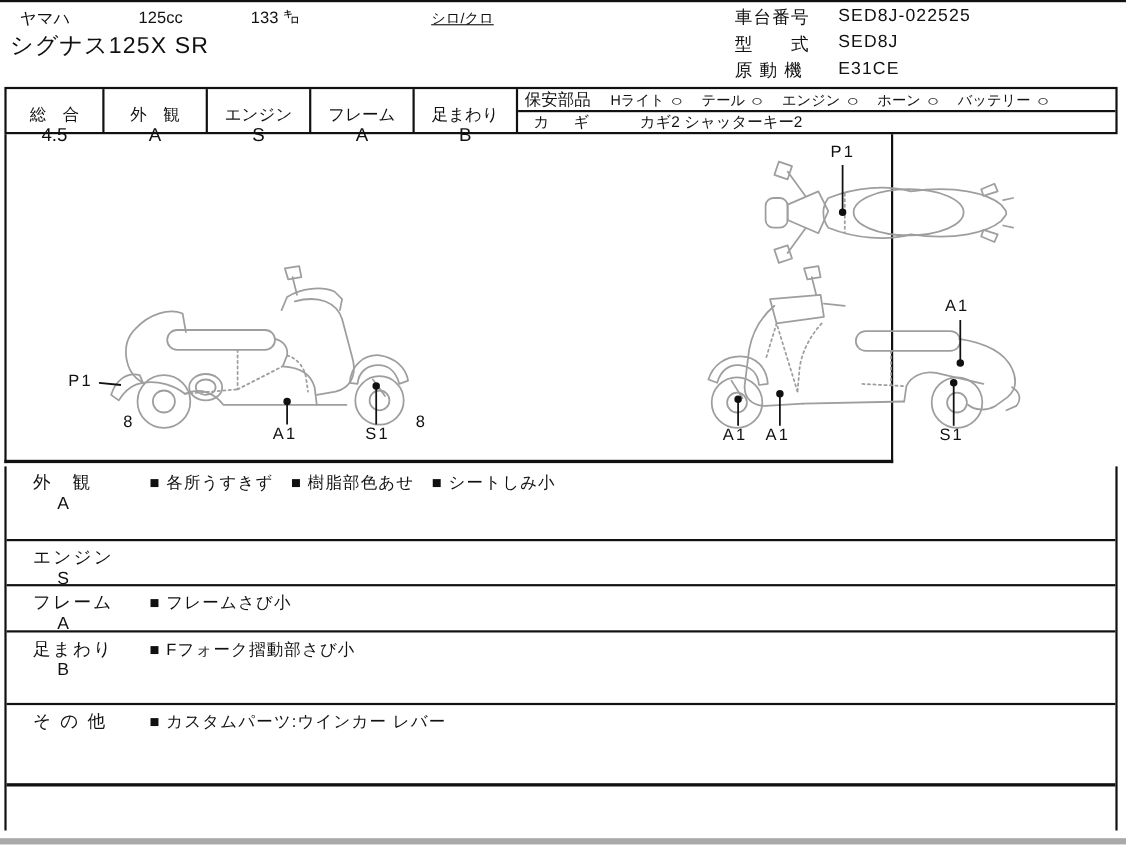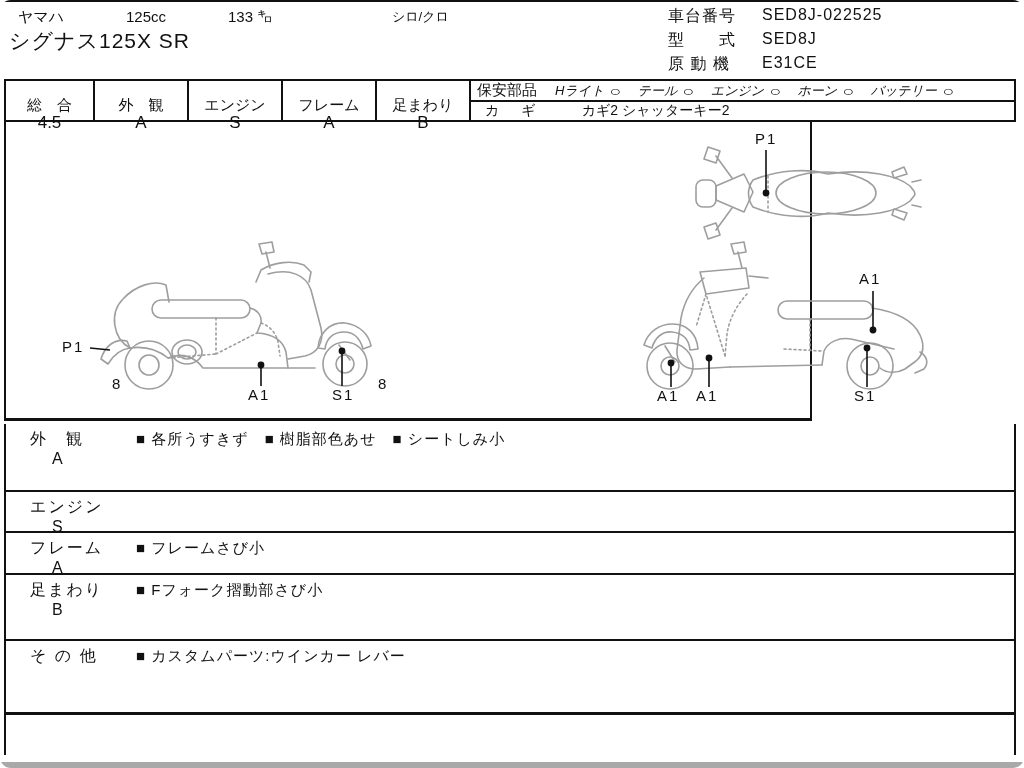--- a/index.html
+++ b/index.html
@@ -1,33 +1,33 @@
 <!DOCTYPE html>
 <html><head>
 <meta charset="utf-8">
 <style>
   html,body{margin:0;padding:0;background:#fff;}
   .sheet{position:relative;width:1024px;height:768px;background:#fff;overflow:hidden;
-         font-family:"Liberation Sans","DejaVu Sans",sans-serif;color:#111;border-radius:11px;}
+         font-family:"Liberation Sans","DejaVu Sans",sans-serif;color:#111;}
   .abs{position:absolute;}
   
   .t15{font-size:15px;} .t13{font-size:13px;} .t21{font-size:21px;letter-spacing:1px;}
   .idrow{font-size:16px;letter-spacing:1px;}
   
   .ratings{position:absolute;left:4px;top:79px;width:1012px;height:43px;
            border:2px solid #111;box-sizing:border-box;display:flex;}
   .rcell{border-right:2px solid #111;box-sizing:border-box;display:flex;flex-direction:column;
          align-items:center;justify-content:center;line-height:1.15;}
   .rcell .lb{font-size:15px;margin-top:28px;} .rcell .vl{font-size:17px;}
   .safety{flex:1;display:flex;flex-direction:column;box-sizing:border-box;}
   .srow1{height:23px;border-bottom:2px solid #111;box-sizing:border-box;display:flex;
          align-items:center;font-size:15px;white-space:nowrap;}
   .srow2{flex:1;display:flex;align-items:center;font-size:14px;white-space:nowrap;}
   .sitem{display:inline-flex;align-items:center;margin-left:18px;}
-  .sitem .ilb{margin-right:7px;font-size:13px;font-style:italic;}
+  .sitem .ilb{margin-right:7px;font-size:13px;}
   .oval{display:inline-block;font-size:14px;font-weight:bold;transform:scaleX(1.35);transform-origin:center;}
   
   .diagram{position:absolute;left:4px;top:122px;width:808px;height:299px;
            border-left:2px solid #111;border-right:2px solid #111;border-bottom:3px solid #111;
            box-sizing:border-box;}
   .ann{position:absolute;font-size:15px;letter-spacing:2px;color:#111;white-space:nowrap;}
   
   .comments{position:absolute;left:4px;top:424px;width:1012px;
             border-left:2px solid #111;border-right:2px solid #111;box-sizing:border-box;}
   .crow{position:relative;border-bottom:2px solid #111;box-sizing:border-box;}
@@ -41,21 +41,21 @@
 </style>
 </head>
 <body>
 
 <div class="sheet">
   <div class="topline"></div>
 
   <span class="abs t15" style="left:18px;top:8px;">ヤマハ</span>
   <span class="abs t15" style="left:126px;top:8px;">125cc</span>
   <span class="abs t15" style="left:228px;top:8px;">133 ㌔</span>
-  <span class="abs t13" style="left:392px;top:8px;">シロ/クロ</span>
+  <span class="abs t13" style="left:392px;top:8px;text-decoration:underline;">シロ/クロ</span>
   <span class="abs t21" style="left:9px;top:27px;">シグナス125X SR</span>
 
   <span class="abs idrow" style="left:668px;top:6px;">車台番号</span>
   <span class="abs idrow" style="left:762px;top:6px;">SED8J-022525</span>
   <span class="abs idrow" style="left:668px;top:30px;">型　　式</span>
   <span class="abs idrow" style="left:762px;top:30px;text-align:center;">SED8J</span>
   <span class="abs idrow" style="left:668px;top:54px;">原 動 機</span>
   <span class="abs idrow" style="left:762px;top:54px;">E31CE</span>
 
   <div class="ratings">

